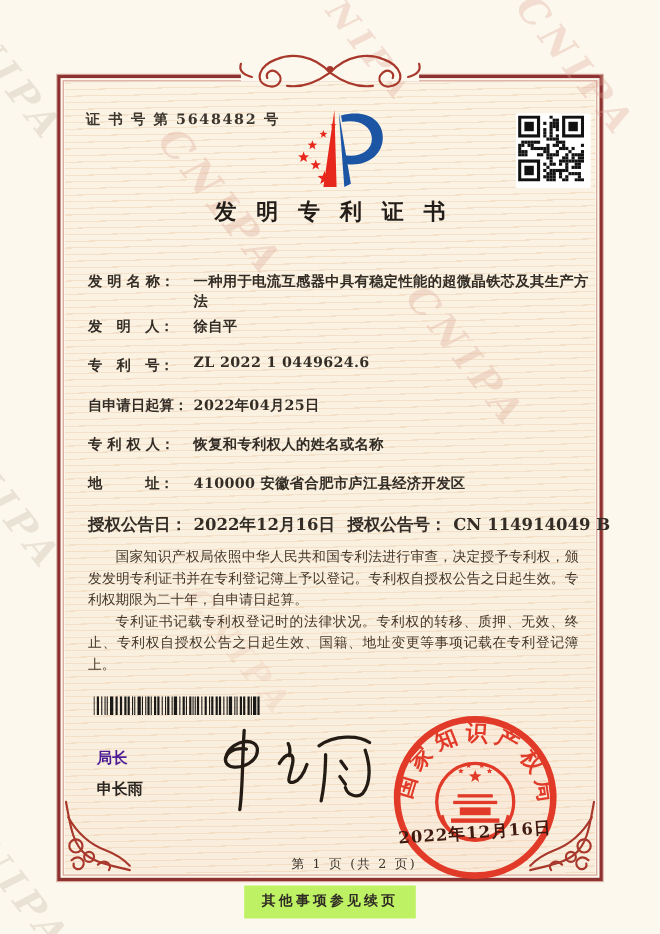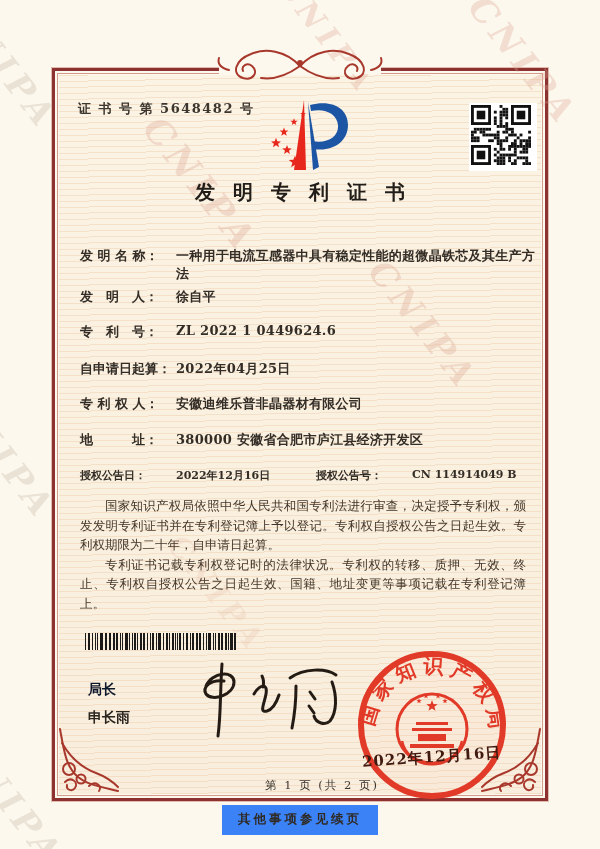--- a/index.html
+++ b/index.html
@@ -38,37 +38,37 @@
   .cert-no{position:absolute;left:78px;top:100px;font-size:13px;letter-spacing:1.5px;font-weight:600;color:#3c362e;}
   .logo{position:absolute;left:253px;top:98px;}
   .qr{position:absolute;left:469px;top:103px;width:64px;height:64px;background:#fff;padding:2px;}
   .title{
     position:absolute;left:0;right:0;top:179px;text-align:center;
     font-size:20px;font-weight:600;letter-spacing:18px;text-indent:18px;color:#221d18;
   }
   .field-row{position:absolute;left:80px;right:58px;display:flex;align-items:flex-start;font-size:13px;font-weight:600;}
   .f-label{white-space:pre;flex:0 0 96px;color:#332d26;}
   .f-value{letter-spacing:.3px;color:#332d26;}
-  .grant-row{position:absolute;left:80px;right:40px;top:468px;display:flex;font-size:11px;font-weight:600;color:#332d26;}
+  .grant-row{position:absolute;left:80px;right:40px;top:468px;display:flex;font-size:15px;font-weight:600;color:#332d26;}
   .grant-row .f-label{flex:0 0 96px;}
   .grant-row .g-val1{flex:0 0 140px;}
   .paras{position:absolute;left:80px;width:446px;top:496px;font-size:12.5px;line-height:19.5px;
     text-align:justify;color:#443629;font-weight:500;}
   .paras p{margin:0;text-indent:2em;}
   .barcode{position:absolute;left:85px;top:633px;}
   .signer-title{position:absolute;left:88px;top:681px;font-size:14px;font-weight:700;
-    font-family:Liberation Sans, sans-serif;color:#0f172a;}
+    font-family:Liberation Sans, sans-serif;color:#4c1d95;}
   .signer-name{position:absolute;left:88px;top:709px;font-size:14px;font-weight:700;
     font-family:"DejaVu Sans","Liberation Sans",sans-serif;color:#2a251f;text-align:right;}
   .signature{position:absolute;left:192px;top:650px;z-index:3;}
   .seal{position:absolute;left:352px;top:645px;z-index:3;mix-blend-mode:multiply;}
   .page-number{position:absolute;left:0;right:0;top:778px;text-align:center;font-size:11.5px;letter-spacing:2px;color:#3a332b;padding-left:44px;}
   .note-box{
     position:absolute;left:50%;top:805px;transform:translateX(-50%);
-    background:#3b82f6;padding:6px 16px 7px;font-size:12.5px;letter-spacing:3px;color:#2f2a24;font-weight:600;
+    background:#bef264;padding:6px 16px 7px;font-size:12.5px;letter-spacing:3px;color:#2f2a24;font-weight:600;
   }
 </style>
 </head>
 <body>
 
 <div class="page">
 
   <div class="wm-layer">
       <div class="wm" style="left: -28px; top: -8px; font-size: 34px; color: rgba(172, 150, 128, 0.22);">CNIPA</div>
       <div class="wm" style="left: 298px; top: -30px; font-size: 30px; color: rgba(221, 164, 146, 0.32);">CNIPA</div>
@@ -295,25 +295,25 @@
     <div class="field-row" style="top:323px">
       <span class="f-label">专　利　号：</span>
       <span class="f-value">ZL 2022 1 0449624.6</span>
     </div>
     <div class="field-row" style="top:360px">
       <span class="f-label">自申请日起算：</span>
       <span class="f-value">2022年04月25日</span>
     </div>
     <div class="field-row" style="top:395px">
       <span class="f-label">专 利 权 人：</span>
-      <span class="f-value">安徽迪维乐普非晶器材有限公司</span>
+      <span class="f-value">恢复和专利权人的姓名或名称</span>
     </div>
     <div class="field-row" style="top:431px">
       <span class="f-label">地　　　址：</span>
-      <span class="f-value">380000 安徽省合肥市庐江县经济开发区</span>
+      <span class="f-value">410000 安徽省合肥市庐江县经济开发区</span>
     </div>
 
     <div class="grant-row">
       <span class="f-label">授权公告日：</span>
       <span class="g-val1">2022年12月16日</span>
       <span class="f-label">授权公告号：</span>
       <span>CN 114914049 B</span>
     </div>
 
     <div class="paras">

